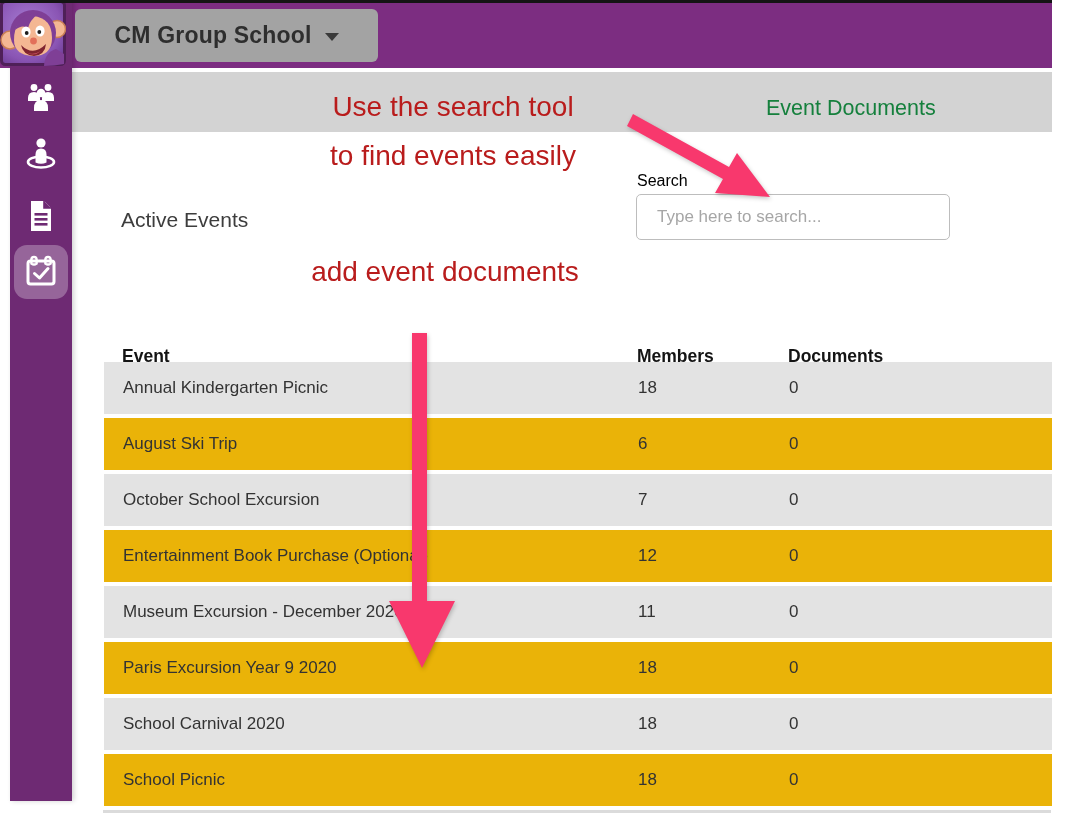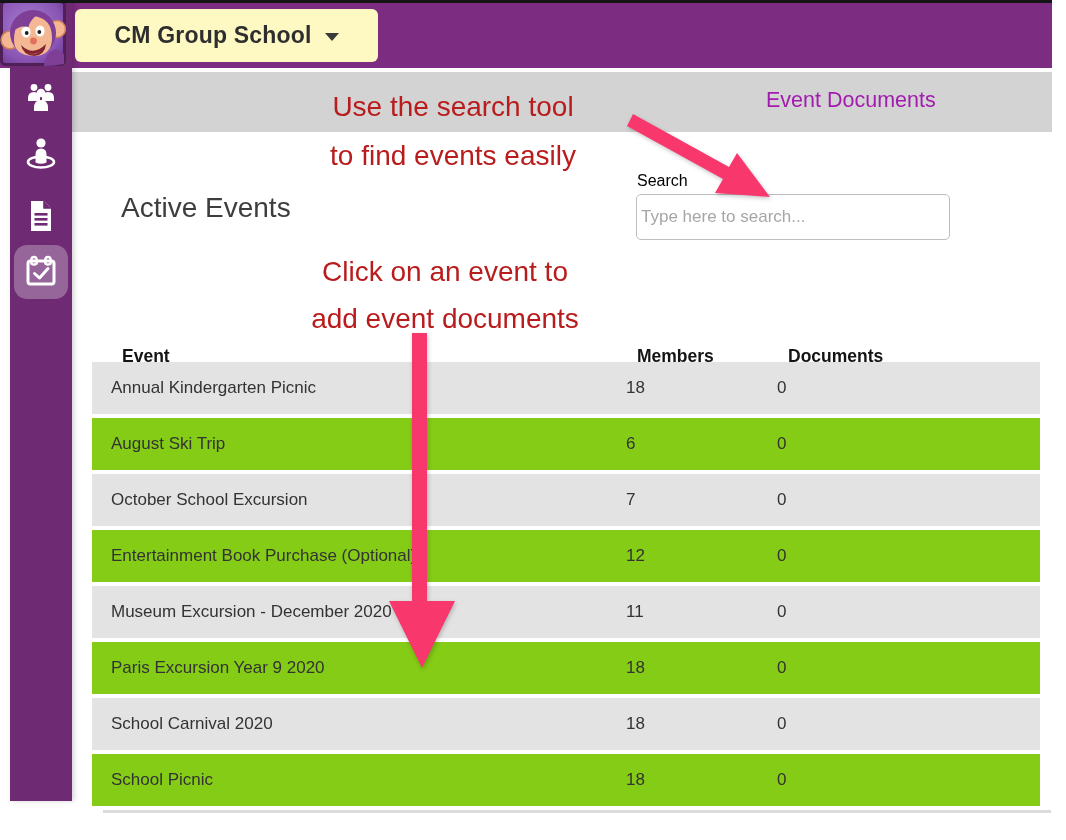--- a/index.html
+++ b/index.html
@@ -2,56 +2,56 @@
 <html><head>
 <meta charset="utf-8">
 <style>
   * { margin:0; padding:0; box-sizing:border-box; }
   body { background:#ffffff; font-family:"Liberation Sans", sans-serif; }
   #screen { position:relative; width:1066px; height:840px; background:#ffffff; overflow:hidden; }
 
   
   .top-black-line { position:absolute; left:0; top:0; width:1052px; height:3px; background:#141414; z-index:4; }
   .topbar { position:absolute; left:0; top:3px; width:1052px; height:65px; background:#7C2D81; z-index:1; }
-  .school-btn { position:absolute; left:75px; top:9px; width:303px; height:53px; background:#fef9c3;
+  .school-btn { position:absolute; left:75px; top:9px; width:303px; height:53px; background:#a3a3a3;
                 border-radius:6px; display:flex; align-items:center; justify-content:center; gap:13px;
                 z-index:3; cursor:pointer; }
   .school-btn .label { font-size:23px; font-weight:700; color:#2E2E2E; letter-spacing:0.2px; }
   .caret { width:0; height:0; border-left:7px solid transparent; border-right:7px solid transparent;
            border-top:8px solid #3A3A3A; margin-top:3px; }
 
   
   .graybar { position:absolute; left:72px; top:72px; width:980px; height:60px; background:#D3D3D3; z-index:1; }
-  .page-title { position:absolute; left:766px; top:88px; font-size:21.5px; color:#a21caf; z-index:2; }
+  .page-title { position:absolute; left:766px; top:96px; font-size:21.5px; color:#15803d; z-index:2; }
 
   
   .sidebar { position:absolute; left:10px; top:0; width:62px; height:801px; background:#6E2A73;
              box-shadow:2px 0 5px rgba(0,0,0,0.18); z-index:2; }
   .side-icon { position:absolute; left:0; width:62px; height:40px; display:flex; align-items:center;
                justify-content:center; color:#ffffff; cursor:pointer; }
   .active-chip { position:absolute; left:4px; top:245px; width:54px; height:54px;
                  background:rgba(255,255,255,0.28); border-radius:13px; }
   .logo { position:absolute; left:0; top:0; width:66px; height:66px; z-index:3; cursor:pointer; }
 
   
-  .heading { position:absolute; left:121px; top:192px; font-size:28px; color:#3D3D3D; z-index:1; }
+  .heading { position:absolute; left:121px; top:208px; font-size:21px; color:#3D3D3D; z-index:1; }
   .search-label { position:absolute; left:637px; top:172px; font-size:16px; color:#000000; z-index:1; }
   .search-input { position:absolute; left:636px; top:194px; width:314px; height:46px;
-                  border:1px solid #BDBDBD; border-radius:5px; background:#fff; padding:0 4px;
+                  border:1px solid #BDBDBD; border-radius:5px; background:#fff; padding:0 20px;
                   font-size:17px; color:#333; font-family:"Liberation Sans", sans-serif; z-index:1; }
   .search-input::placeholder { color:#A6A6A6; }
 
   
   .tbl-header { position:absolute; left:103px; top:318px; width:948px; height:44px; z-index:1; }
   .tbl-header span { position:absolute; top:16px; line-height:44px; font-size:17.5px; font-weight:700; color:#141414; }
   .col-event { left:19px; }
   .col-members { left:534px; }
   .col-documents { left:685px; }
-  .tbl-rows { position:absolute; left:92px; top:362px; width:948px; z-index:1;text-decoration:underline; }
-  .row { position:relative; height:52px; margin-bottom:4px; background:#84cc16; cursor:pointer; }
+  .tbl-rows { position:absolute; left:104px; top:362px; width:948px; z-index:1;text-decoration:underline; }
+  .row { position:relative; height:52px; margin-bottom:4px; background:#eab308; cursor:pointer; }
   .row:nth-child(odd) { background:#E3E3E3; }
   .row span { position:absolute; top:0; line-height:52px; font-size:17px; color:#333333; white-space:nowrap; }
   .tbl-bottom-line { position:absolute; left:103px; top:810px; width:948px; height:3px; background:#DBDBDB; z-index:1; }
 
   
   .note { position:absolute; text-align:center; font-size:28px; color:#b91c1c; z-index:6; width:370px; }
   .note-1 { left:268px; top:82px; line-height:49px; }
   .note-2 { left:260px; top:248px; line-height:47px; }
   .arrows { position:absolute; left:0; top:0; width:1066px; height:840px; z-index:5; pointer-events:none;
             filter:drop-shadow(1px 2px 2px rgba(0,0,0,0.22)); }
@@ -201,21 +201,20 @@
       <span class="col-documents">0</span>
     </div>
   </div>
   <div class="tbl-bottom-line"></div>
 
   <div class="note note-1">
     <div>Use the search tool</div>
     <div>to find events easily</div>
   </div>
   <div class="note note-2">
-    <div>Click on an event to</div>
     <div>add event documents</div>
   </div>
 
   <svg class="arrows" viewBox="0 0 1066 840">
     <polygon fill="#F8386D" points="633,114 729,167 737,153 770,197 715,193 723,179 627,126"></polygon>
     <polygon fill="#F8386D" points="412,333 427,333 427,601 455,601 422,668 389,601 412,601"></polygon>
   </svg>
 
 </div>
 

